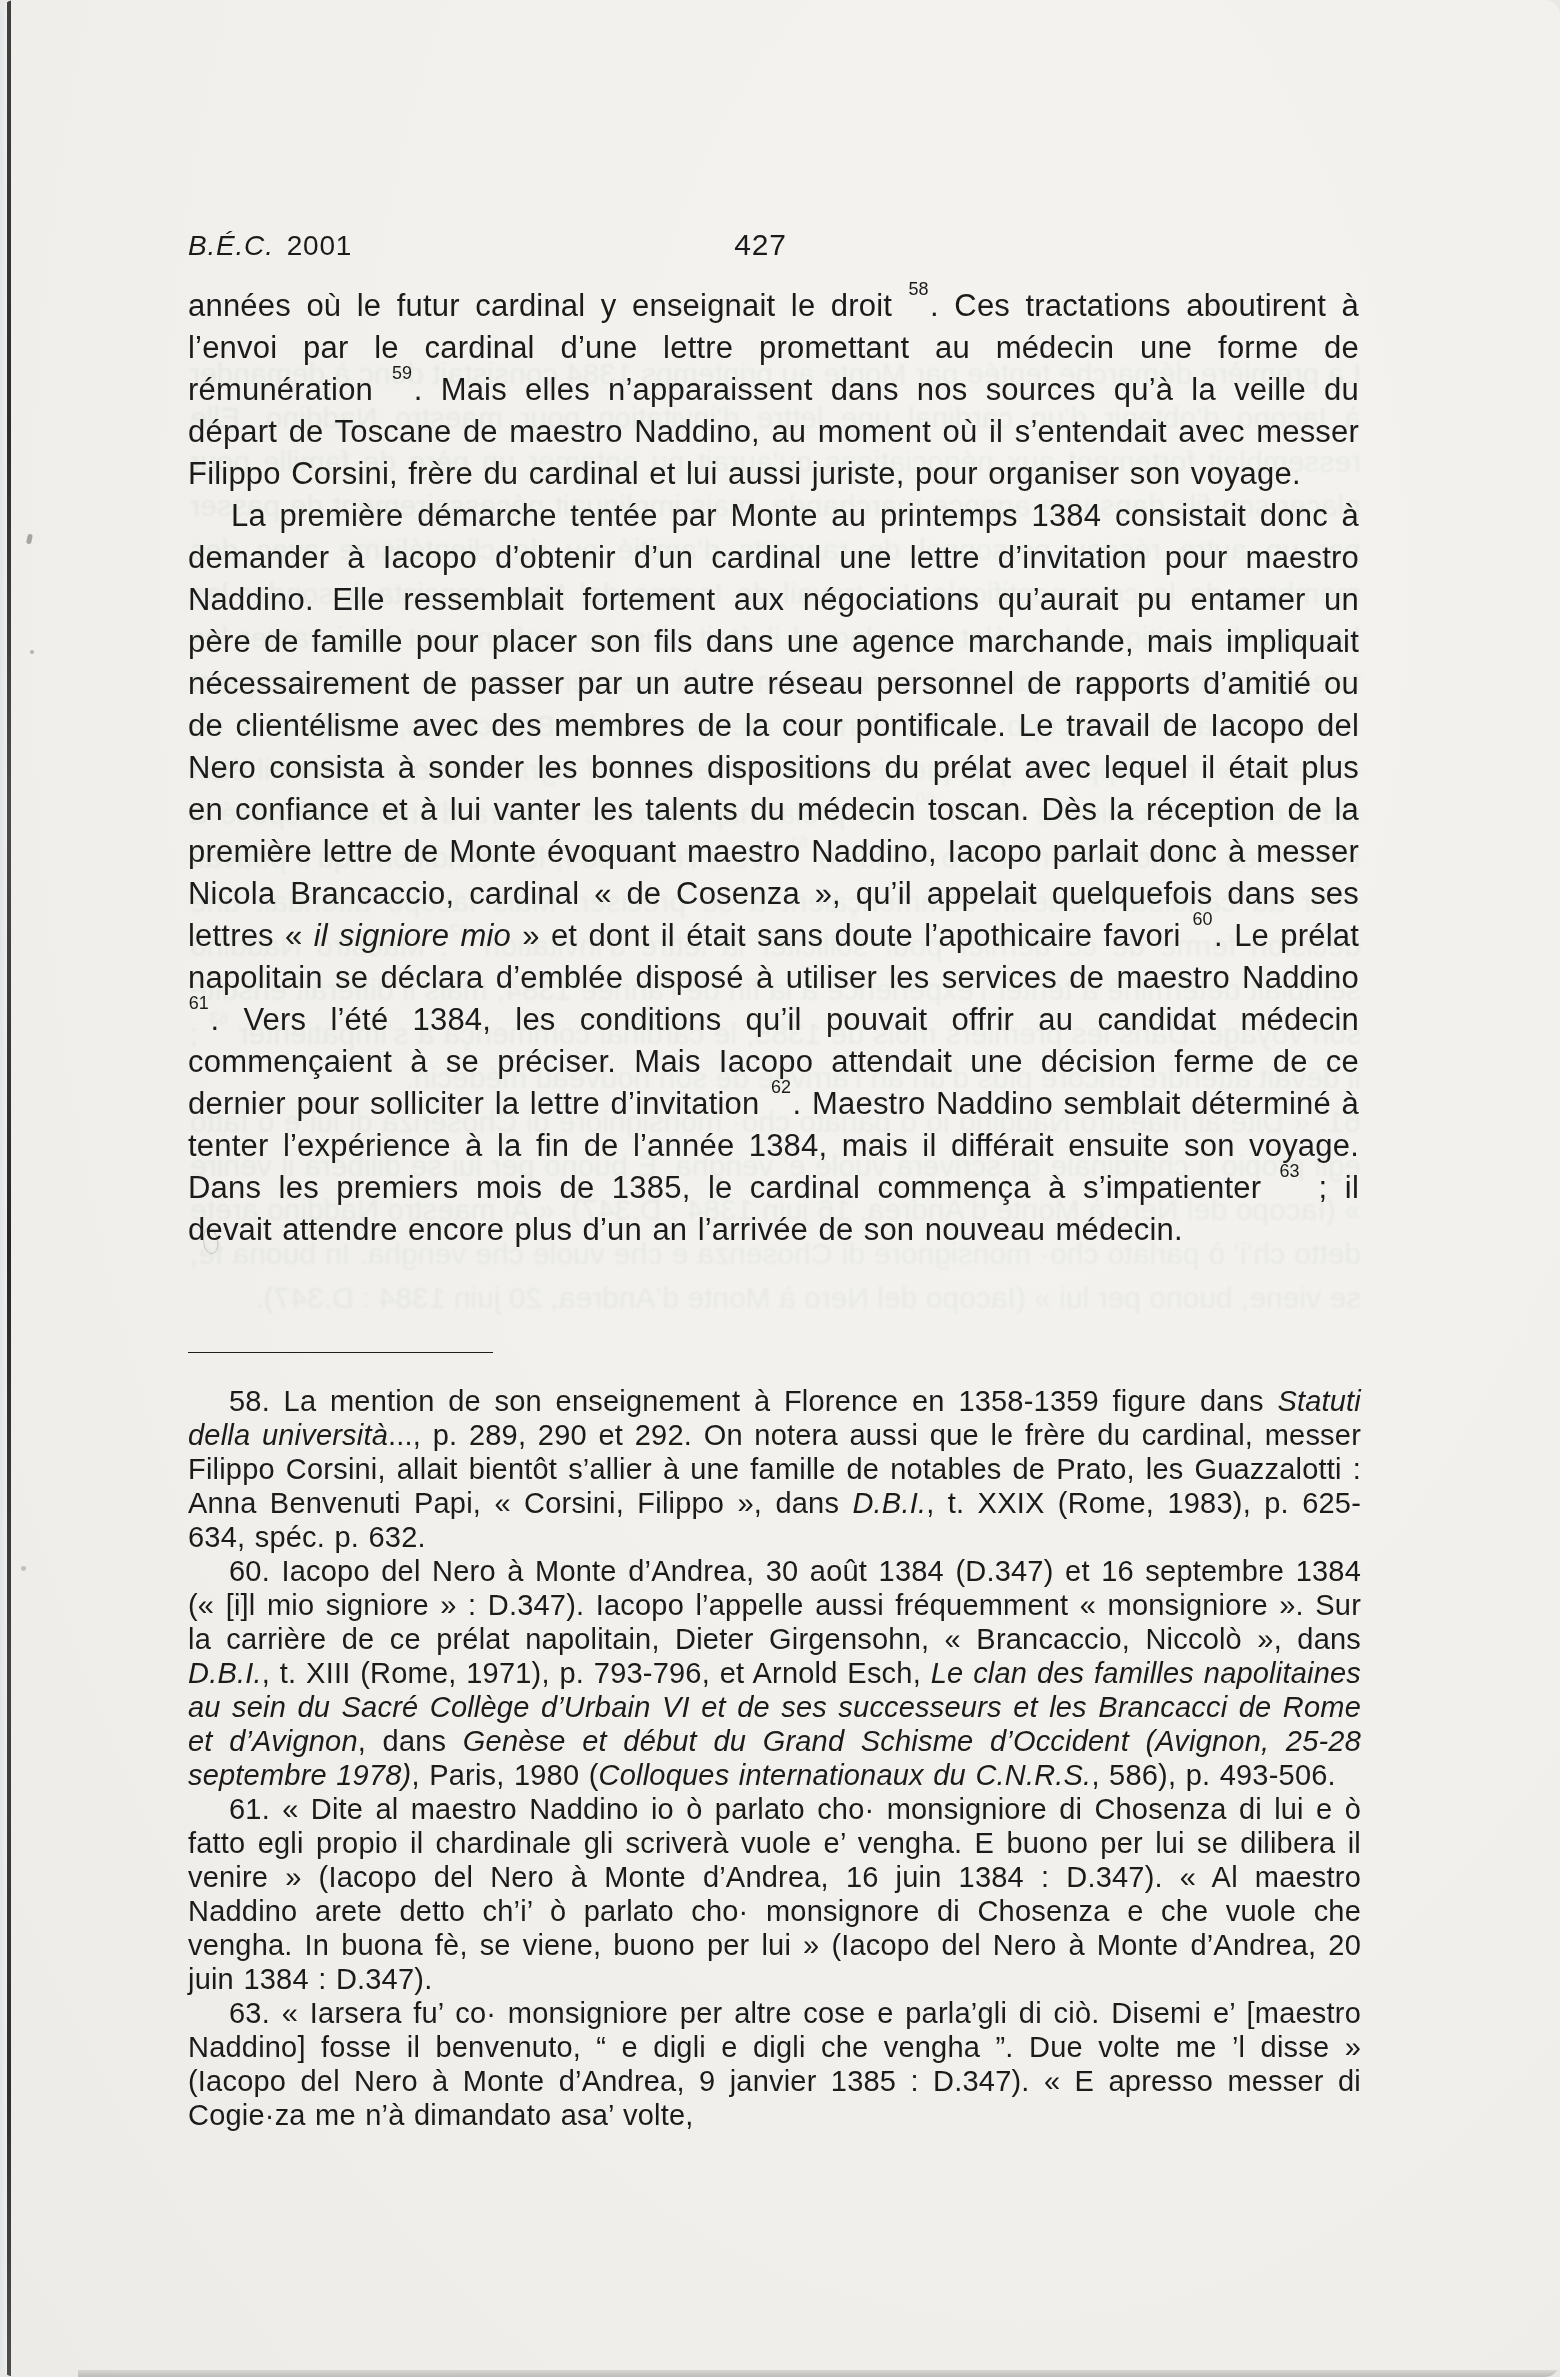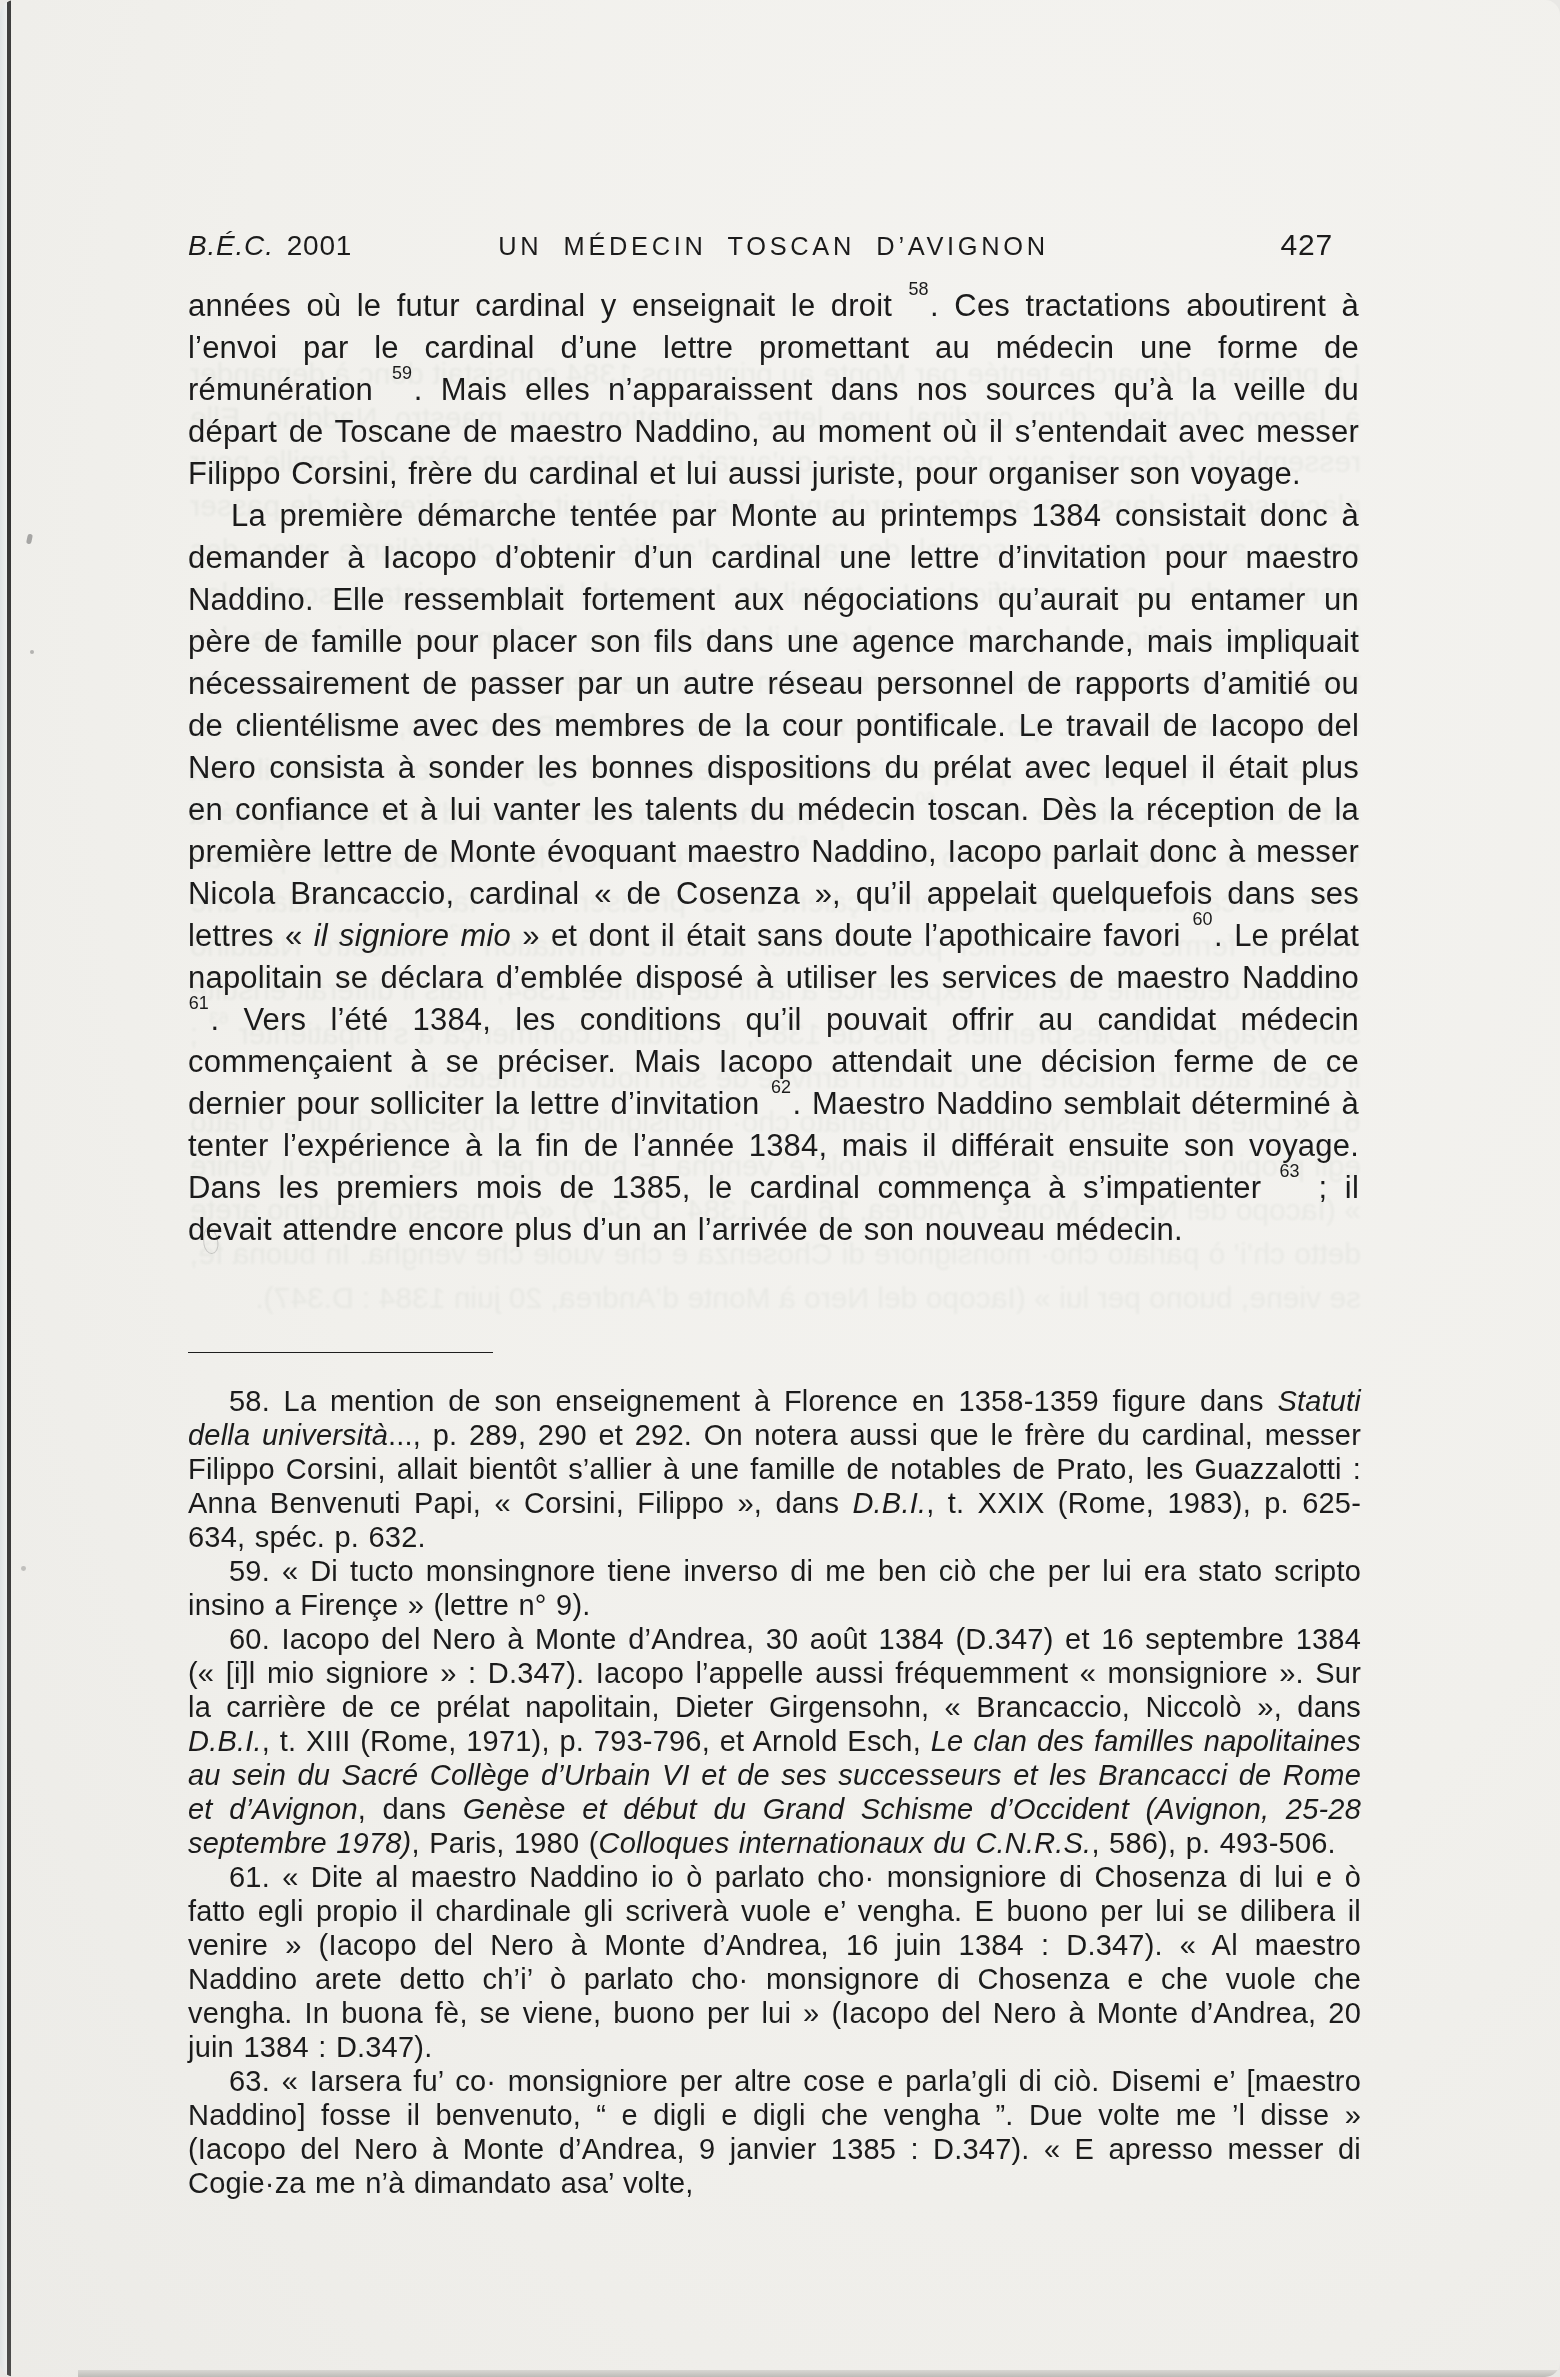--- a/index.html
+++ b/index.html
@@ -110,33 +110,31 @@
 
   <div class="bleed" aria-hidden="true">
     <div>La première démarche tentée par Monte au printemps 1384 consistait donc à demander à Iacopo d’obtenir d’un cardinal une lettre d’invitation pour maestro Naddino. Elle ressemblait fortement aux négociations qu’aurait pu entamer un père de famille pour placer son fils dans une agence marchande, mais impliquait nécessairement de passer par un autre réseau personnel de rapports d’amitié ou de clientélisme avec des membres de la cour pontificale. Le travail de Iacopo del Nero consista à sonder les bonnes dispositions du prélat avec lequel il était plus en confiance et à lui vanter les talents du médecin toscan. Dès la réception de la première lettre de Monte évoquant maestro Naddino, Iacopo parlait donc à messer Nicola Brancaccio, cardinal « de Cosenza », qu’il appelait quelquefois dans ses lettres « <i>il signiore mio</i> » et dont il était sans doute l’apothicaire favori <sup>60</sup>. Le prélat napolitain se déclara d’emblée disposé à utiliser les services de maestro Naddino <sup>61</sup>. Vers l’été 1384, les conditions qu’il pouvait offrir au candidat médecin commençaient à se préciser. Mais Iacopo attendait une décision ferme de ce dernier pour solliciter la lettre d’invitation <sup>62</sup>. Maestro Naddino semblait déterminé à tenter l’expérience à la fin de l’année 1384, mais il différait ensuite son voyage. Dans les premiers mois de 1385, le cardinal commença à s’impatienter <sup>63</sup> ; il devait attendre encore plus d’un an l’arrivée de son nouveau médecin.</div>
     <div>61.  « Dite al maestro Naddino io ò parlato cho· monsigniore di Chosenza di lui e ò fatto egli propio il chardinale gli scriverà vuole e’ vengha. E buono per lui se dilibera il venire » (Iacopo del Nero à Monte d’Andrea, 16 juin 1384 : D.347). « Al maestro Naddino arete detto ch’i’ ò parlato cho· monsignore di Chosenza e che vuole che vengha. In buona fè, se viene, buono per lui » (Iacopo del Nero à Monte d’Andrea, 20 juin 1384 : D.347).</div>
   </div>
 
   <div class="header">
     <div class="h-left">
       <span class="jit">B.É.C.</span><span class="jyr">2001</span>
     </div>
-    <div class="h-title">UN MÉDECIN TOSCAN D’AVIGNON</div>
     <div class="h-page">427</div>
   </div>
 
   <div class="bodytext">
     <p class="para">années où le futur cardinal y enseignait le droit <sup>58</sup>. Ces tractations aboutirent à l’envoi par le cardinal d’une lettre promettant au médecin une forme de rémunération <sup>59</sup>. Mais elles n’apparaissent dans nos sources qu’à la veille du départ de Toscane de maestro Naddino, au moment où il s’entendait avec messer Filippo Corsini, frère du cardinal et lui aussi juriste, pour organiser son voyage.</p>
     <p class="para p-indent">La première démarche tentée par Monte au printemps 1384 consistait donc à demander à Iacopo d’obtenir d’un cardinal une lettre d’invitation pour maestro Naddino. Elle ressemblait fortement aux négociations qu’aurait pu entamer un père de famille pour placer son fils dans une agence marchande, mais impliquait nécessairement de passer par un autre réseau personnel de rapports d’amitié ou de clientélisme avec des membres de la cour pontificale. Le travail de Iacopo del Nero consista à sonder les bonnes dispositions du prélat avec lequel il était plus en confiance et à lui vanter les talents du médecin toscan. Dès la réception de la première lettre de Monte évoquant maestro Naddino, Iacopo parlait donc à messer Nicola Brancaccio, cardinal « de Cosenza », qu’il appelait quelquefois dans ses lettres « <i>il signiore mio</i> » et dont il était sans doute l’apothicaire favori <sup>60</sup>. Le prélat napolitain se déclara d’emblée disposé à utiliser les services de maestro Naddino <sup>61</sup>. Vers l’été 1384, les conditions qu’il pouvait offrir au candidat médecin commençaient à se préciser. Mais Iacopo attendait une décision ferme de ce dernier pour solliciter la lettre d’invitation <sup>62</sup>. Maestro Naddino semblait déterminé à tenter l’expérience à la fin de l’année 1384, mais il différait ensuite son voyage. Dans les premiers mois de 1385, le cardinal commença à s’impatienter <sup>63</sup> ; il devait attendre encore plus d’un an l’arrivée de son nouveau médecin.</p>
   </div>
 
   <div class="fnsep"></div>
 
   <div class="footnotes">
     <p class="fn">58.  La mention de son enseignement à Florence en 1358-1359 figure dans <i>Statuti della università</i>..., p. 289, 290 et 292. On notera aussi que le frère du cardinal, messer Filippo Corsini, allait bientôt s’allier à une famille de notables de Prato, les Guazzalotti : Anna Benvenuti Papi, « Corsini, Filippo », dans <i>D.B.I.</i>, t. XXIX (Rome, 1983), p. 625-634, spéc. p. 632.</p>
-    <p class="fn">59.  « Di tucto monsingnore tiene inverso di me ben ciò che per lui era stato scripto insino a Firençe » (lettre n° 9).</p>
     <p class="fn">60.  Iacopo del Nero à Monte d’Andrea, 30 août 1384 (D.347) et 16 septembre 1384 (« [i]l mio signiore » : D.347). Iacopo l’appelle aussi fréquemment « monsigniore ». Sur la carrière de ce prélat napolitain, Dieter Girgensohn, « Brancaccio, Niccolò », dans <i>D.B.I.</i>, t. XIII (Rome, 1971), p. 793-796, et Arnold Esch, <i>Le clan des familles napolitaines au sein du Sacré Collège d’Urbain VI et de ses successeurs et les Brancacci de Rome et d’Avignon</i>, dans <i>Genèse et début du Grand Schisme d’Occident (Avignon, 25-28 septembre 1978)</i>, Paris, 1980 (<i>Colloques internationaux du C.N.R.S.</i>, 586), p. 493-506.</p>
     <p class="fn">61.  « Dite al maestro Naddino io ò parlato cho· monsigniore di Chosenza di lui e ò fatto egli propio il chardinale gli scriverà vuole e’ vengha. E buono per lui se dilibera il venire » (Iacopo del Nero à Monte d’Andrea, 16 juin 1384 : D.347). « Al maestro Naddino arete detto ch’i’ ò parlato cho· monsignore di Chosenza e che vuole che vengha. In buona fè, se viene, buono per lui » (Iacopo del Nero à Monte d’Andrea, 20 juin 1384 : D.347).</p>
     <p class="fn">63.  « Iarsera fu’ co· monsigniore per altre cose e parla’gli di ciò. Disemi e’ [maestro Naddino] fosse il benvenuto, “ e digli e digli che vengha ”. Due volte me ’l disse » (Iacopo del Nero à Monte d’Andrea, 9 janvier 1385 : D.347). « E apresso messer di Cogie·za me n’à dimandato asa’ volte,</p>
   </div>
 
 </div>
 
 
 </body></html>

